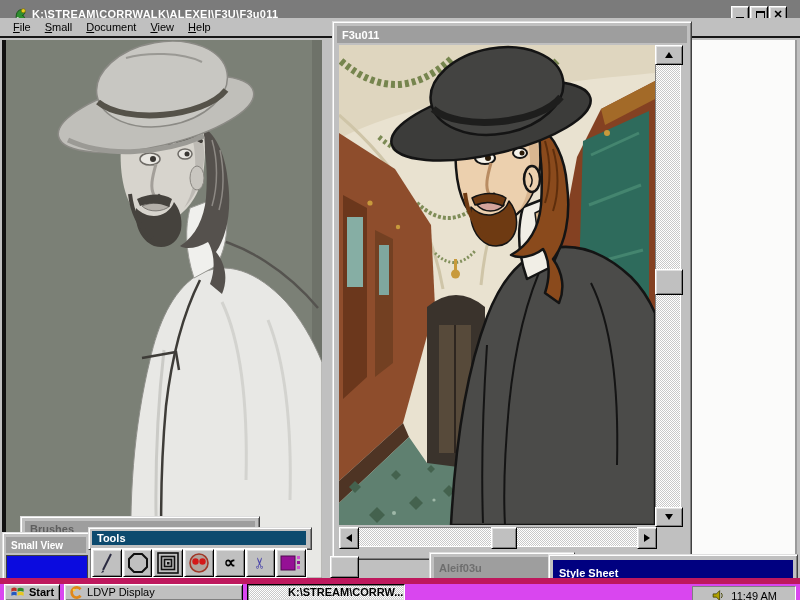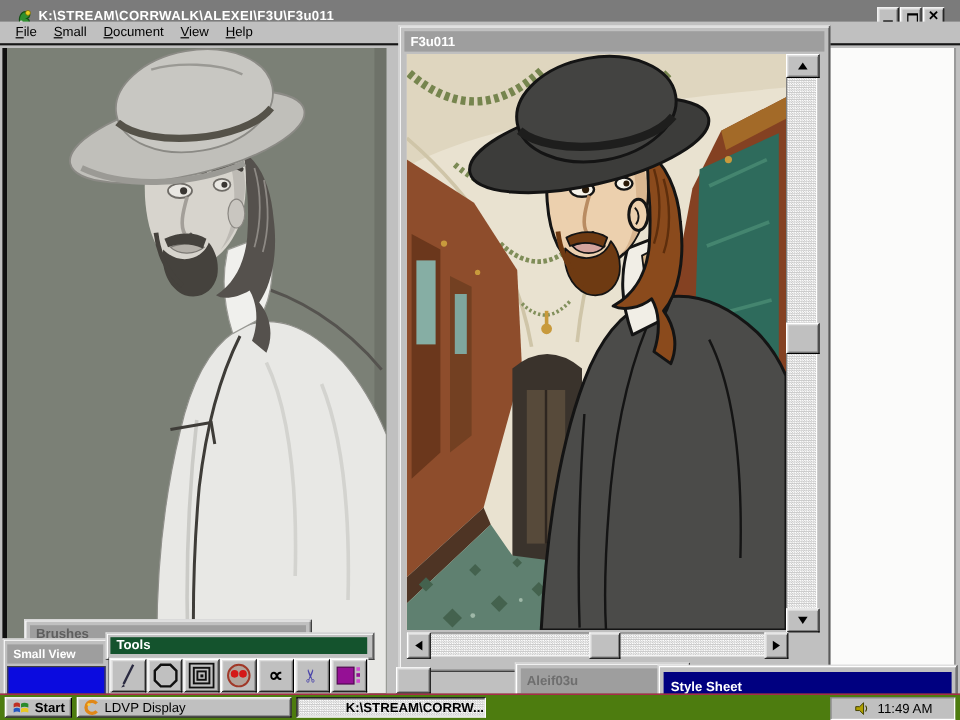--- a/index.html
+++ b/index.html
@@ -48,31 +48,31 @@
   .tri-right{width:0;height:0;border-top:4px solid transparent;border-bottom:4px solid transparent;border-left:6px solid #000;}
   
   .paneltitle{color:#fff;font-weight:bold;display:flex;align-items:center;padding-left:5px;box-sizing:border-box;background:#9e9e9e;}
   .brushes{left:20px;top:516px;width:238px;height:62px;}
   .brushes .paneltitle{position:absolute;left:4px;top:4px;width:230px;height:16px;color:#5e5e5e;}
   .smallview{left:2px;top:532px;width:88px;height:46px;}
   .smallview .paneltitle{position:absolute;left:3px;top:4px;width:80px;height:16px;font-size:10px;}
   .sv-blue{position:absolute;left:3px;top:22px;width:80px;height:22px;border:1px solid #404040;}
   .tools{left:88px;top:527px;width:222px;height:51px;background:transparent;}
   .tools-tbar{position:absolute;left:0px;top:0px;width:222px;height:21px;}
-  .tools-tbar .paneltitle{position:absolute;left:3px;top:3px;width:214px;height:14px;background:#14532d;}
+  .tools-tbar .paneltitle{position:absolute;left:3px;top:3px;width:214px;height:14px;background:#0c4a6e;}
   .tools-row{position:absolute;left:3px;top:21px;width:216px;height:30px;background:#ffffff;display:flex;gap:1px;padding:1px;box-sizing:border-box;}
   .toolbtn{width:29px;height:26px;display:flex;align-items:center;justify-content:center;overflow:hidden;}
   .frag{background:#c0c0c0;}
   
   .aleif{left:402px;top:552px;width:144px;height:26px;margin-left:27px;}
   .aleif .paneltitle{position:absolute;left:4px;top:4px;width:136px;height:21px;color:#6e6e6e;}
   .stylesheet{left:548px;top:554px;width:248px;height:24px;}
   .ss-bar{position:absolute;left:4px;top:5px;width:240px;height:19px;background:#000080;color:#fff;font-weight:bold;display:flex;align-items:flex-end;padding-left:6px;box-sizing:border-box;}
   
-  .taskbar{left:0;top:578px;width:800px;height:22px;background:#4d7c0f;border-top:1px solid #be185d;box-sizing:border-box;display:flex;align-items:center;}
+  .taskbar{left:0;top:578px;width:800px;height:22px;background:#d946ef;border-top:6px solid #be185d;box-sizing:border-box;display:flex;align-items:center;}
   .taskbtn{height:17px;margin-left:4px;display:flex;align-items:center;padding:0 5px;box-sizing:border-box;white-space:nowrap;}
   .taskbtn .lbl{margin-left:4px;}
   .start{font-weight:bold;}
   .pressed{font-weight:bold;}
   .tray{position:absolute;right:4px;top:2px;height:17px;display:flex;align-items:center;padding:0 18px;background:#c0c0c0;}
   .tray .time{margin-left:6px;}
   svg{display:block;}
 </style>
 </head>
 <body>

